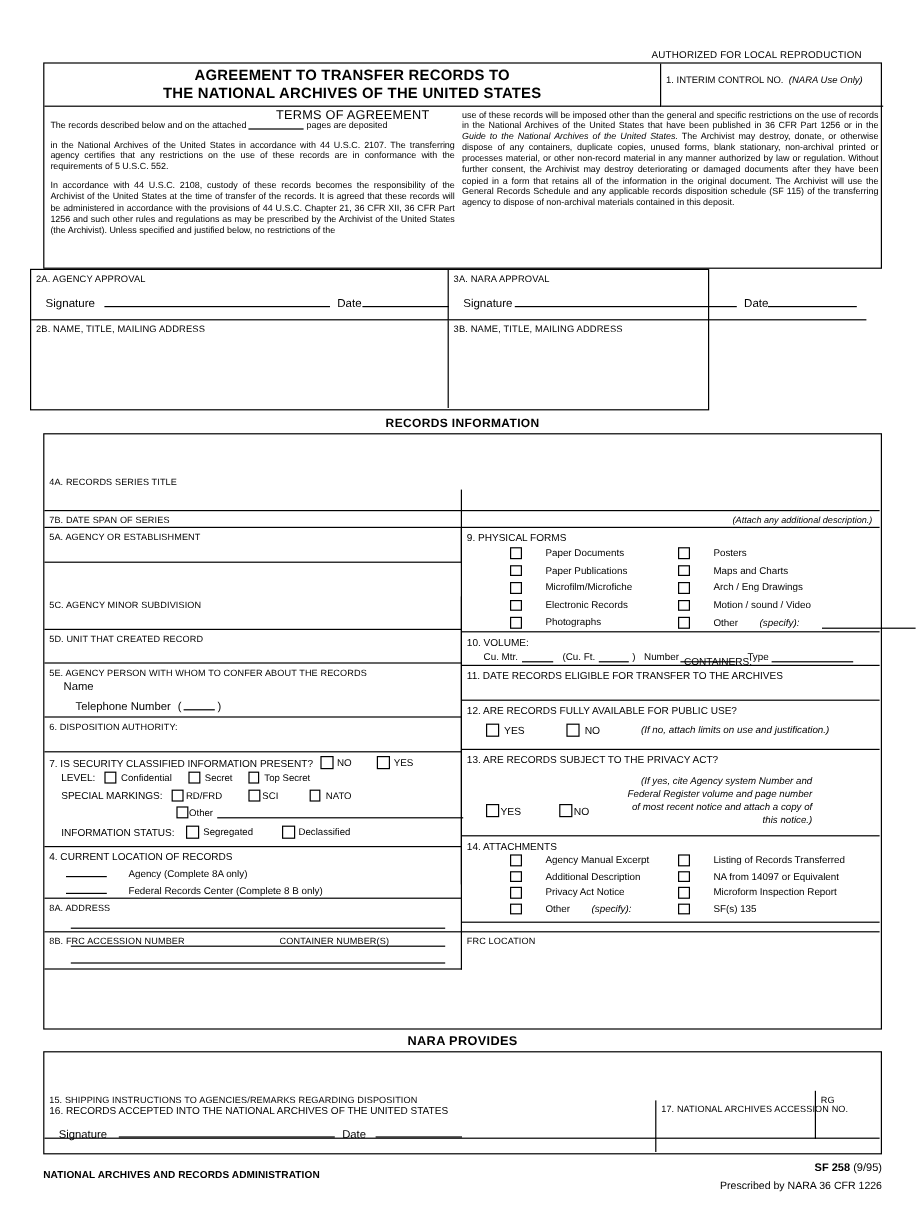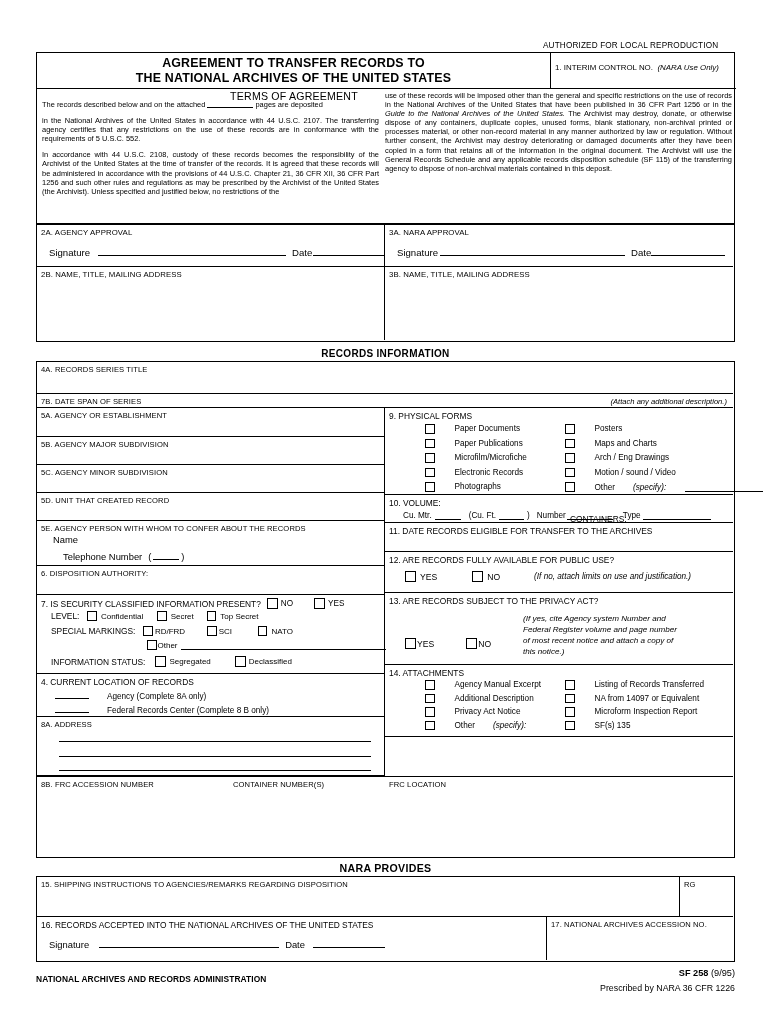--- a/index.html
+++ b/index.html
@@ -18,21 +18,21 @@
   .page {
     position: absolute;
     left: 0; top: 0;
     width: 770px;
     height: 1024px;
   }
 
   
   .abs { position: absolute; }
   .bx  { box-sizing: border-box; }
-  .ital { font-style: italic; }
+  .ital { font-style: italic; text-align: right; }
   .bold { font-weight: bold; }
 
   
   .flabel {
     font-size: 7.6px;
     letter-spacing: 0.1px;
     line-height: 9px;
     white-space: nowrap;
   }
   .flabel-md { font-size: 8.4px; line-height: 10px; white-space: nowrap; }
@@ -91,22 +91,22 @@
   .blank-ul {
     display: inline-block;
     width: 46px;
     border-bottom: 1.1px solid #000;
     height: 8px;
     vertical-align: -1px;
   }
 
   
   #approval-box {
-    left: 36px; top: 224px;
-    width: 699px; height: 118px;
+    left: 25px; top: 224px;
+    width: 566px; height: 118px;
     border: 1.6px solid #000;
     padding-left: 43px;
   }
   .ap-cell { position: absolute; box-sizing: border-box; }
   #ap-2a { left: 0;   top: 0;  width: 348px; height: 42px;
            border-right: 1.2px solid #000; border-bottom: 1.2px solid #000; }
   #ap-3a { left: 348px; top: 0; width: 348px; height: 42px;
            border-bottom: 1.2px solid #000; }
   #ap-2b { left: 0;   top: 42px; width: 348px; height: 73px;
            border-right: 1.2px solid #000; }
@@ -131,21 +131,21 @@
     letter-spacing: 0.3px;
   }
 
   
   #records-box {
     left: 36px; top: 361px;
     width: 699px; height: 497px;
     border: 1.6px solid #000;
   }
   .cell { position: absolute; box-sizing: border-box; }
-  .bb { border-bottom: 1.2px solid #000; }
+  .bb { border-bottom: 1.2px solid #000; margin-top: 32px; }
   .br { border-right: 1.2px solid #000; }
   .cell-head { position: absolute; left: 4px; top: 3px; }
 
   
   .cbx {
     display: inline-block;
     width: 9.5px; height: 9.5px;
     border: 1.15px solid #000;
     box-sizing: border-box;
     vertical-align: -2px;
@@ -265,23 +265,20 @@
 
     <div class="cell bb" style="left:0;top:32px;width:696px;height:14px">
       <div class="cell-head flabel">7B. DATE SPAN OF SERIES</div>
       <div class="abs ital" style="right:6px;top:3px;font-size:7.6px">(Attach any additional description.)</div>
     </div>
 
     <div class="cell bb br" style="left:0;top:46px;width:348px;height:29px">
       <div class="cell-head flabel">5A. AGENCY OR ESTABLISHMENT</div>
     </div>
 
-    <div class="cell bb br" style="left:0;top:75px;width:348px;height:28px">
-      <div class="cell-head flabel">5B. AGENCY MAJOR SUBDIVISION</div>
-    </div>
 
     <div class="cell bb br" style="left:0;top:103px;width:348px;height:28px">
       <div class="cell-head flabel">5C. AGENCY MINOR SUBDIVISION</div>
     </div>
 
     <div class="cell bb br" style="left:0;top:131px;width:348px;height:28px">
       <div class="cell-head flabel">5D. UNIT THAT CREATED RECORD</div>
     </div>
 
     <div class="cell bb br" style="left:0;top:159px;width:348px;height:45px">

